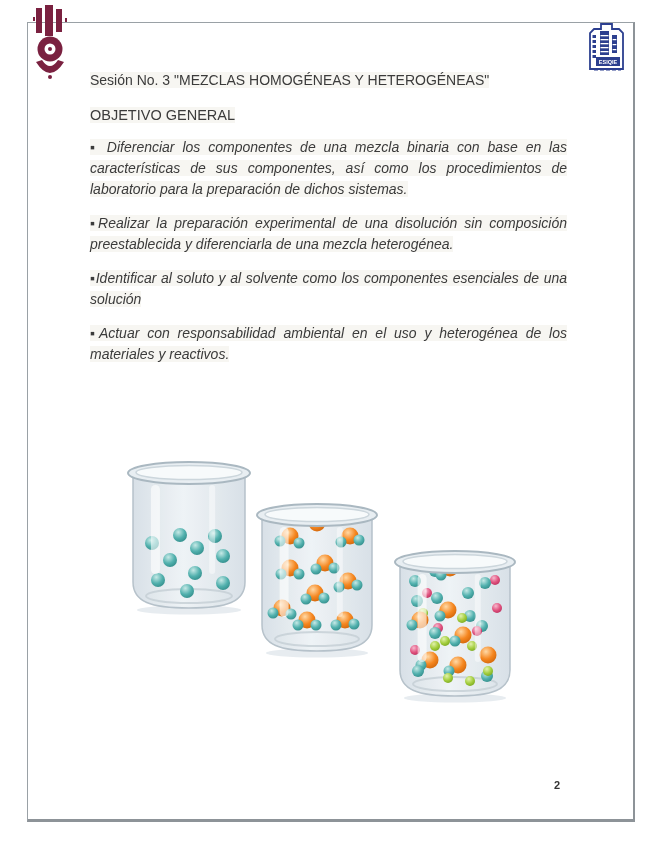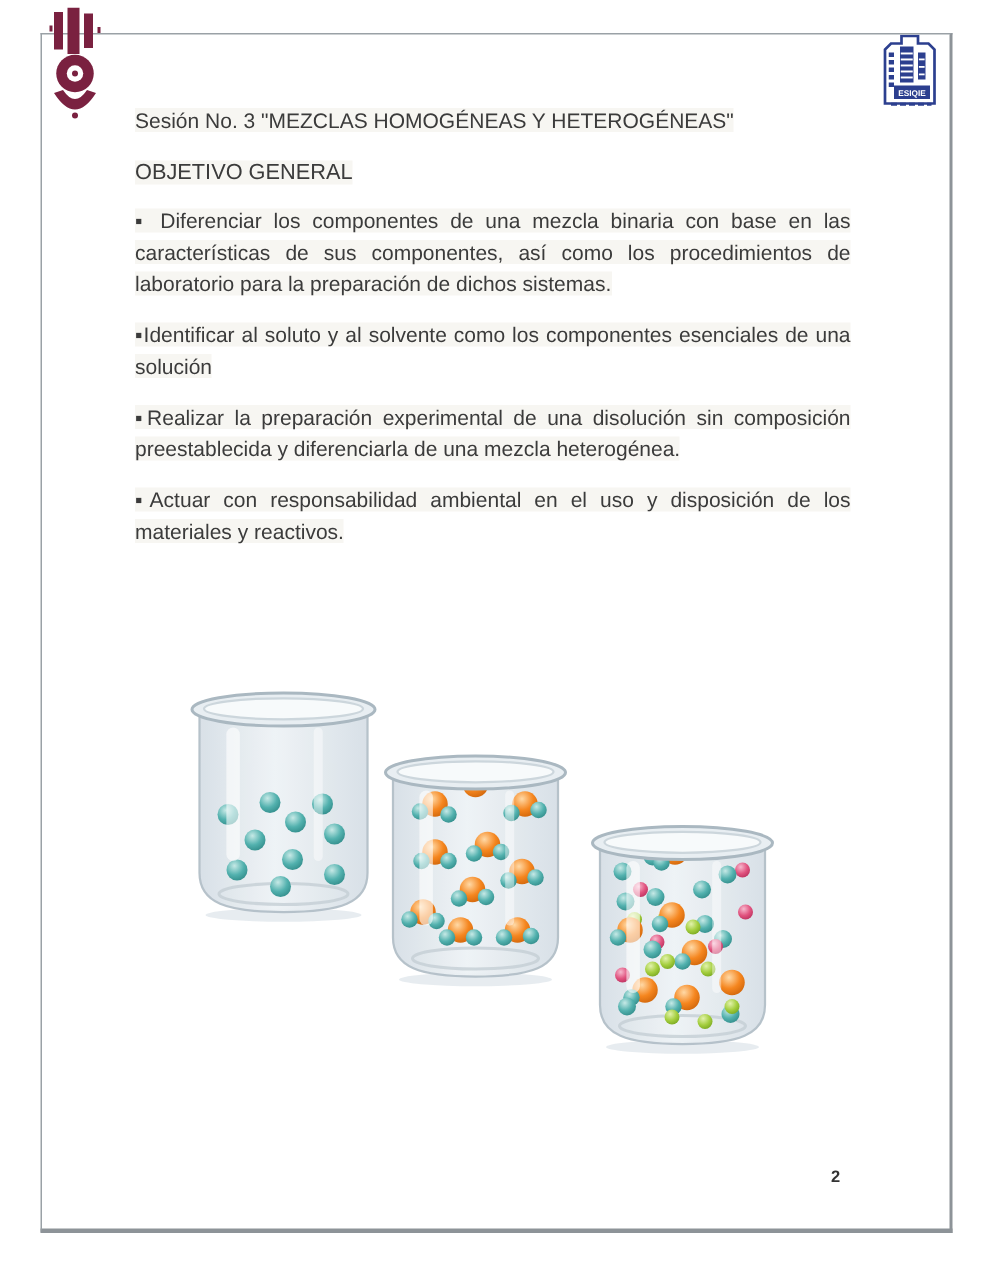--- a/index.html
+++ b/index.html
@@ -15,21 +15,21 @@
     border-bottom:3px solid #8d9398;
   }
   .logo-ipn{position:absolute;left:29px;top:5px;width:44px;height:78px;}
   .logo-esiqie{position:absolute;left:585px;top:23px;width:43px;height:52px;}
   .content{
     position:absolute;left:90px;top:71px;width:477px;
     font-size:14px;color:#3b3b3b;
   }
   .title{margin:0 0 16px 0;line-height:19.5px;text-align:justify;}
   .h{margin:0 0 13px 0;font-size:14.5px;line-height:17px;}
-  .p{margin:0 0 13px 0;line-height:21px;text-align:justify;}
+  .p{margin:0 0 13px 0;line-height:21px;text-align:justify;font-style:italic;}
   .hl{background:#f7f6f2;}
   .beakers{position:absolute;left:110px;top:453px;width:500px;height:260px;}
   .page-number{
     position:absolute;left:540px;top:779px;width:34px;text-align:center;
     font-size:11px;font-weight:bold;color:#333333;
   }
 </style>
 </head>
 <body>
 
@@ -81,23 +81,23 @@
 </svg>
 
 <div class="content">
   <p class="title"><span class="hl">Sesión No. 3 "MEZCLAS HOMOGÉNEAS Y HETEROGÉNEAS"</span></p>
 
   <p class="h"><span class="hl">OBJETIVO GENERAL</span></p>
 
   <p class="p"><span class="hl">▪ Diferenciar los componentes de una mezcla binaria con base en las características de sus componentes, así como los procedimientos de laboratorio para la preparación de dichos sistemas.</span></p>
 
 
+  <p class="p"><span class="hl">▪Realizar la preparación experimental de una disolución sin composición preestablecida y diferenciarla de una mezcla heterogénea.</span></p>
   <p class="p"><span class="hl">▪Identificar al soluto y al solvente como los componentes esenciales de una solución</span></p>
-  <p class="p"><span class="hl">▪Realizar la preparación experimental de una disolución sin composición preestablecida y diferenciarla de una mezcla heterogénea.</span></p>
-  <p class="p"><span class="hl">▪Actuar con responsabilidad ambiental en el uso y disposición de los materiales y reactivos.</span></p>
+  <p class="p"><span class="hl">▪Actuar con responsabilidad ambiental en el uso y heterogénea de los materiales y reactivos.</span></p>
 </div>
 
 <svg class="beakers" viewBox="0 0 500 260">
     <defs>
       <linearGradient id="glass" x1="0" y1="0" x2="1" y2="0">
         <stop offset="0" stop-color="#d7dfe6"></stop>
         <stop offset="0.45" stop-color="#eef3f6"></stop>
         <stop offset="1" stop-color="#d7dfe6"></stop>
       </linearGradient>
       <radialGradient id="g-teal" cx="0.38" cy="0.3" r="0.8">

